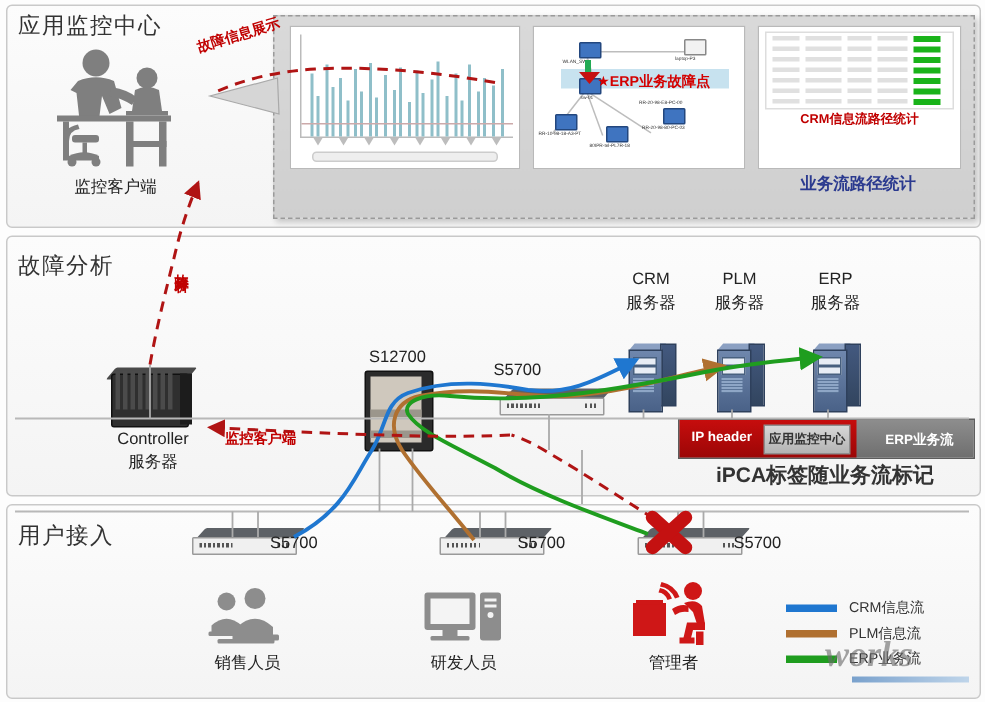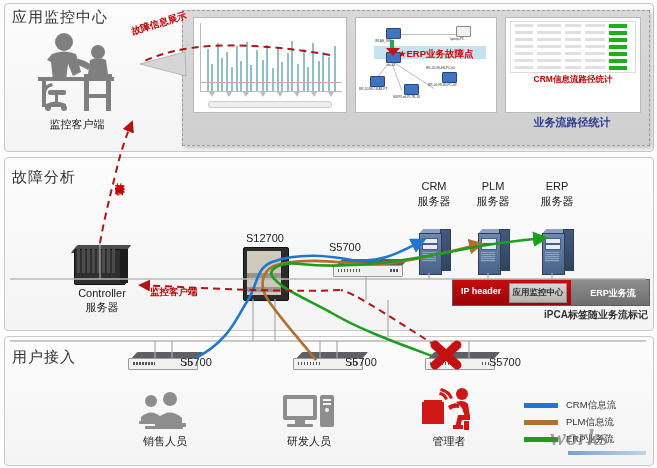--- a/index.html
+++ b/index.html
@@ -119,22 +119,22 @@
   .ipca-red{position:absolute;left:0;top:0;width:118px;height:25px;
             background:linear-gradient(180deg,#c60d0d 0%,#9c0606 100%);}
   .ipca-iph{position:absolute;left:8px;top:6px;font-size:9px;font-weight:bold;color:#fff;white-space:nowrap;}
   .ipca-tag{position:absolute;left:56px;top:3px;width:56px;height:18px;
             background:linear-gradient(180deg,#d7d7d7 0%,#b3b3b3 100%);border:1px solid #8e8e8e;}
   .ipca-tag span{position:absolute;left:0;right:0;top:3px;text-align:center;font-size:8.5px;
                  font-weight:bold;color:#333;}
   .ipca-flow{position:absolute;left:124px;top:0;width:72px;height:25px;}
   .ipca-flow span{position:absolute;left:0;right:0;top:7px;text-align:center;font-size:9px;
                   font-weight:bold;color:#fff;}
-  .ipca-cap{position:absolute;left:452px;top:308px;width:196px;text-align:right;
-            font-size:10px;font-weight:bold;color:#333;}
+  .ipca-cap{position:absolute;left:452px;top:308px;width:196px;text-align:center;
+            font-size:14px;font-weight:bold;color:#333;}
 
   
   .legend{position:absolute;left:524px;top:399px;width:126px;height:58px;}
   .lg-row{position:absolute;height:14px;left:0;width:126px;}
   .lg-swatch{position:absolute;left:0;top:4px;width:34px;height:5px;}
   .lg-text{position:absolute;left:42px;top:0;font-size:9.5px;color:#333;white-space:nowrap;}
 
   
   .wm{position:absolute;left:540px;top:424px;width:112px;height:36px;opacity:.62;}
   .wm-txt{position:absolute;left:10px;top:0;font-family:"Liberation Serif","DejaVu Serif",serif;

